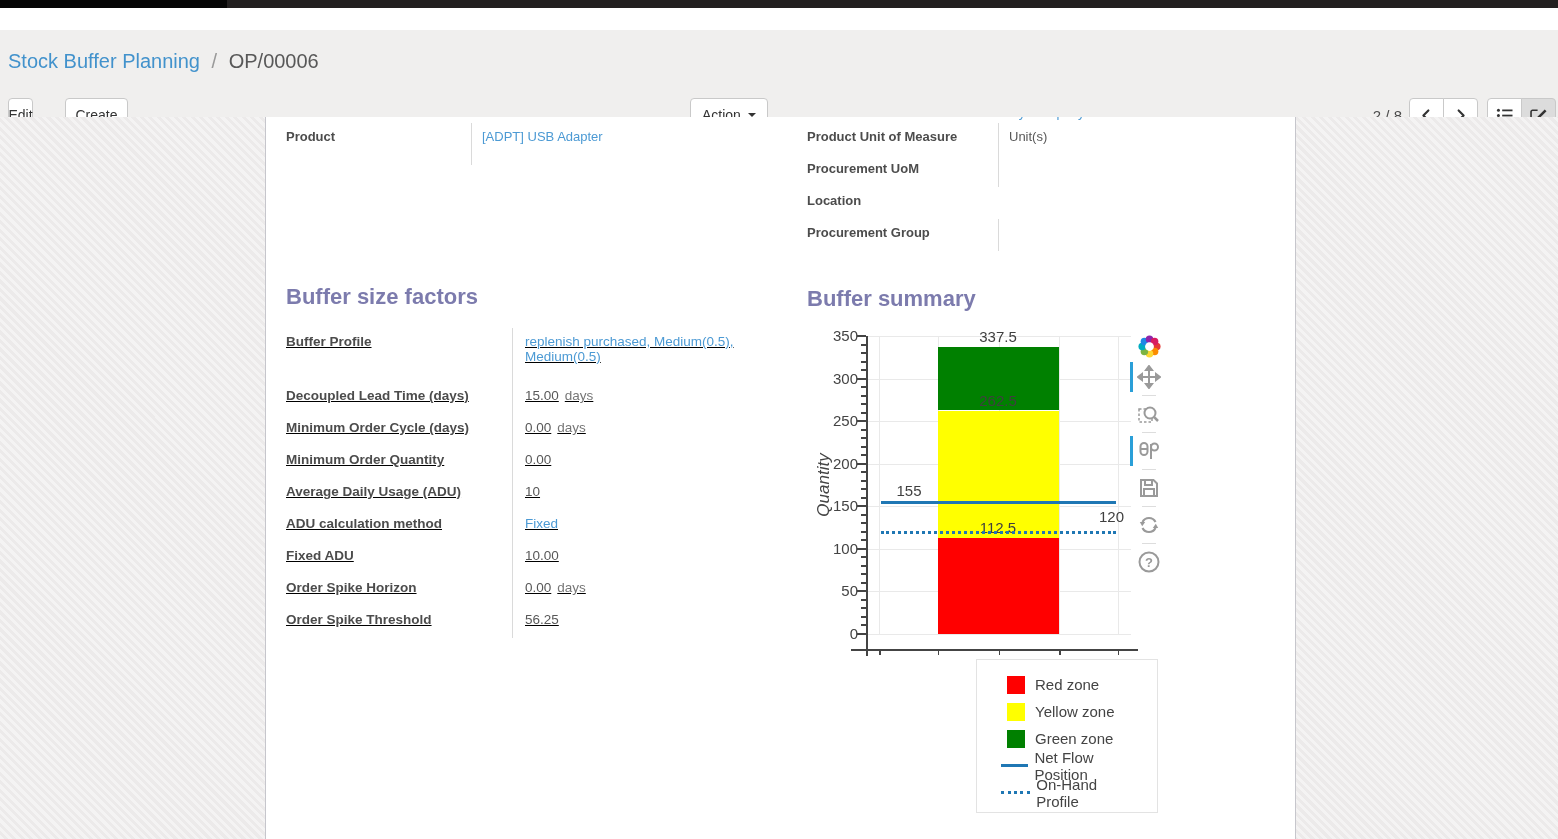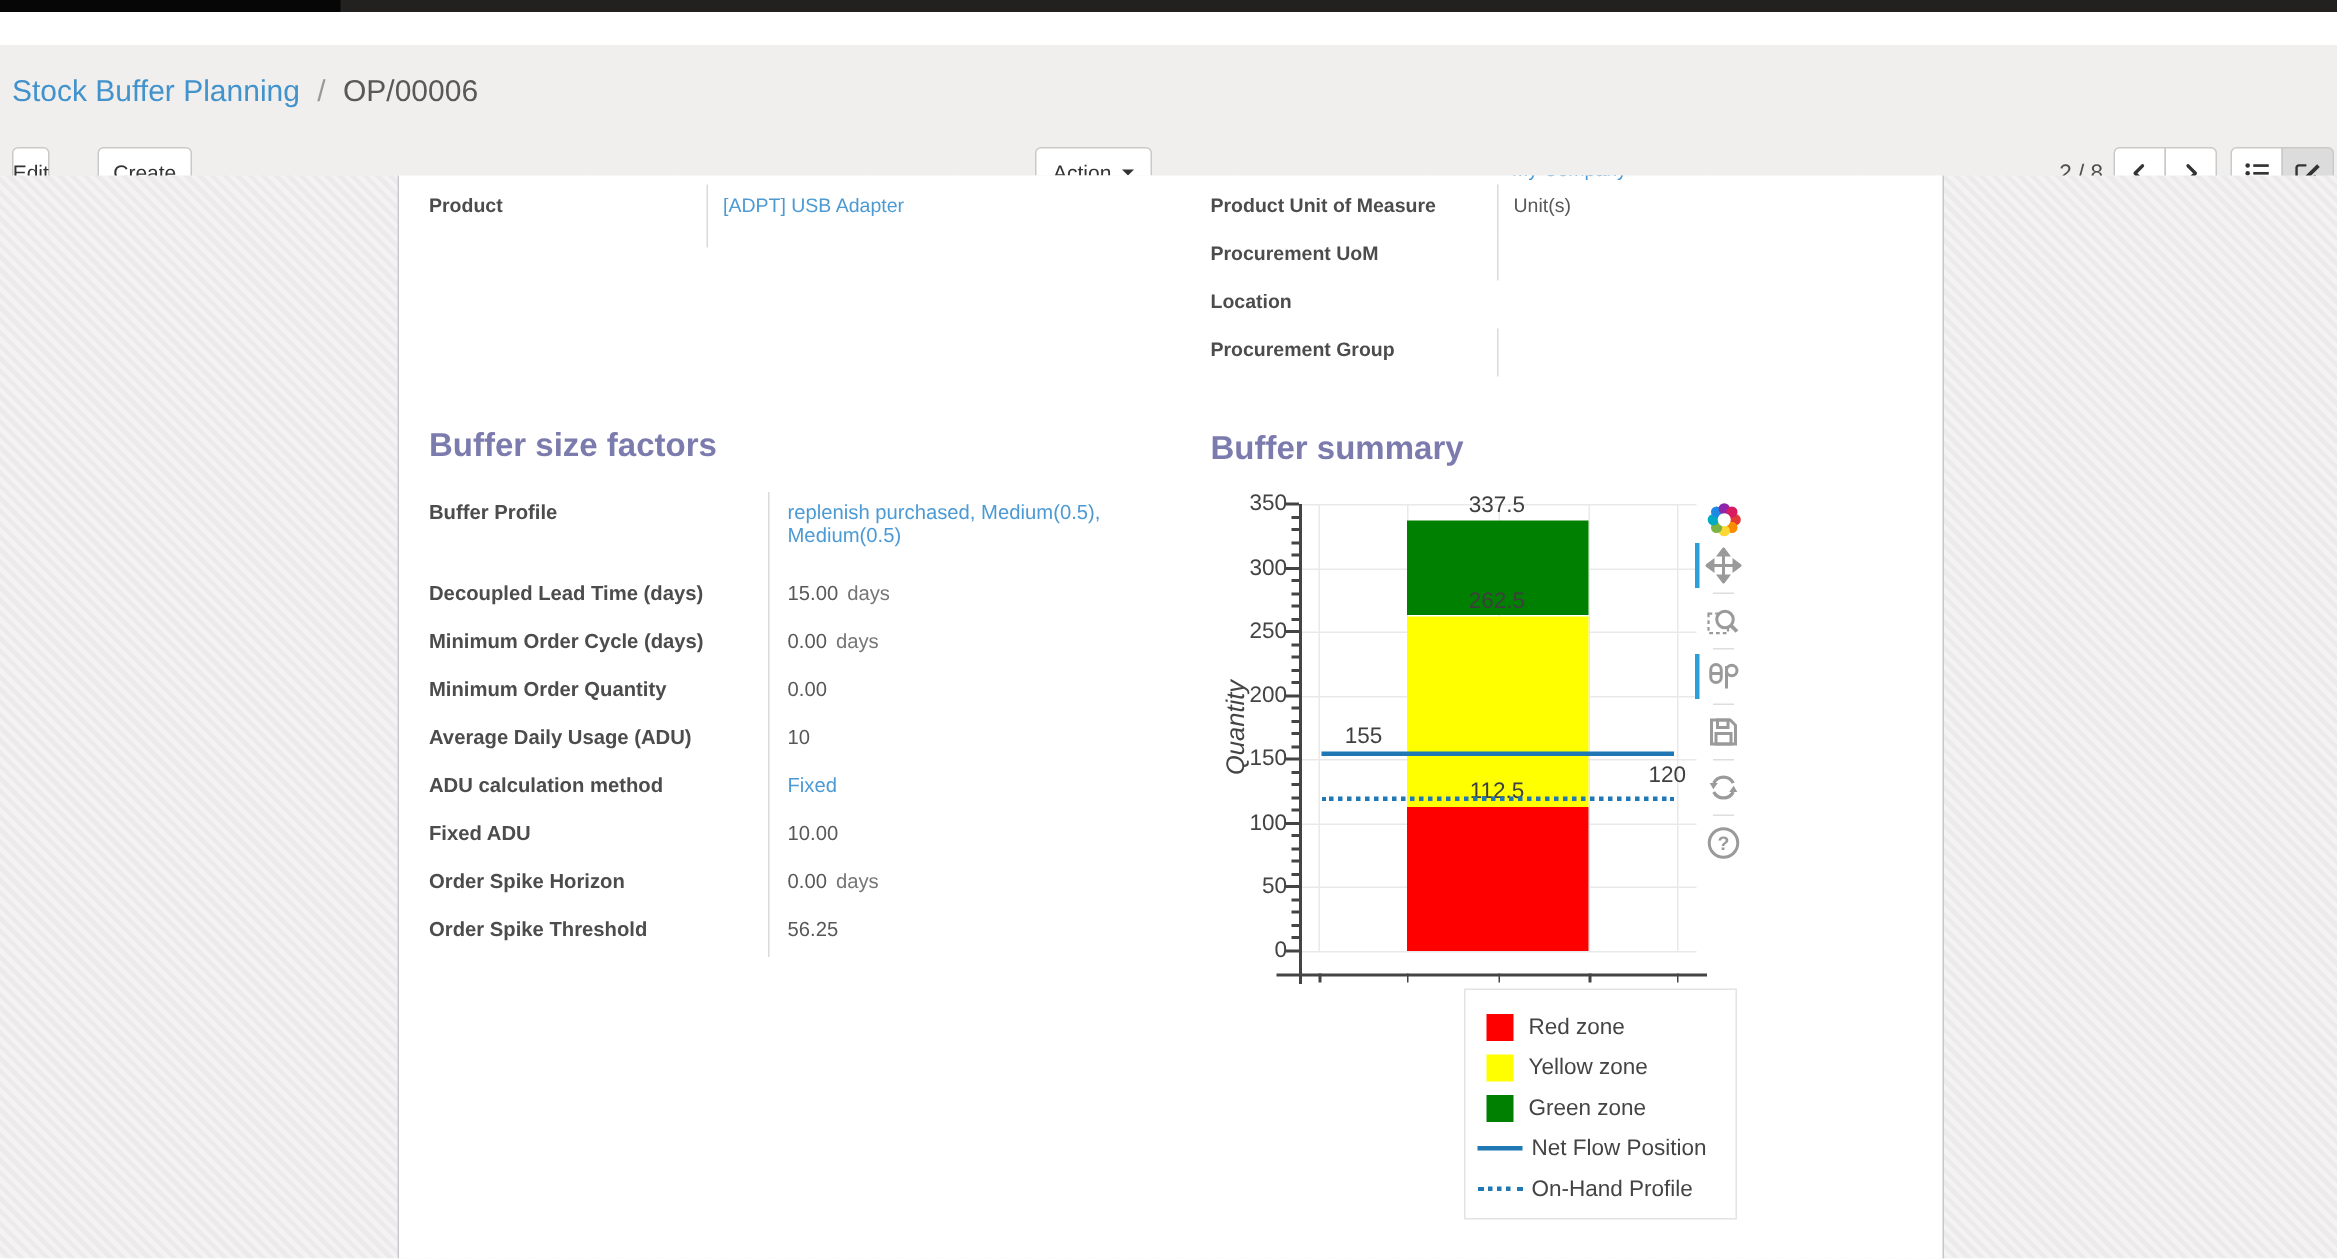--- a/index.html
+++ b/index.html
@@ -62,21 +62,21 @@
   .top-right { position:absolute; left:541px; top:6px; width:470px; }
   .top-right .flabel { width:191px; }
 
   .section-title { position:absolute; font-size:22px; font-weight:bold; color:#7c7bad; }
   .t-left  { left:20px;  top:167px; }
   .t-right { left:541px; top:169px; }
 
   .factors { position:absolute; left:20px; top:211px; width:510px; }
   .factors .flabel { width:226px; font-size:13.5px; }
   .factors .fvalue { font-size:13.5px; padding-left:12px; max-width:262px; }
-  .factors .fieldrow { min-height:32px; }
+  .factors .fieldrow { min-height:32px;text-decoration:underline; }
   .factors .fieldrow.tall { min-height:54px; }
 
   
   .chart { position:absolute; left:540px; top:214px; width:385px; height:600px; }
   .chart div { position:absolute; }
   .grid-h { background:#e9e9e9; height:1px; left:60px; width:265px; }
   .grid-v { background:#e9e9e9; width:1px; top:5px; height:298px; }
   .axisline { background:#444; }
   .ytick { background:#444; height:2px; }
   .ytick-label { width:44px; left:8px; text-align:right; font-size:15px; color:#444; line-height:18px; }
@@ -86,21 +86,21 @@
   .ann { font-size:15px; color:#3f3f3f; text-align:center; width:70px; height:20px; line-height:20px; }
   .hline-solid { left:75px; width:235px; height:3px; }
   .hline-dotted { left:75px; width:235px; height:0; border-top:3px dotted; }
 
   .modebar { left:328px; top:0; width:30px; display:flex; flex-direction:column; align-items:center; }
   .modebar div { position:static; }
   .mb-item { position:relative !important; padding:3px 0; line-height:0; cursor:pointer; }
   .mb-item.active::before { content:""; position:absolute; left:-7px; top:0; bottom:0; width:3px; background:#2a9fd8; }
   .mb-div { width:14px; height:1px; background:#ddd; margin:3px 0; }
 
-  .legend { left:170px; top:328px; width:182px; background:#fff; border:1px solid #e3e3e3; padding:11px 0 6px; }
+  .legend { left:170px; top:328px; width:182px; background:#fff; border:1px solid #e3e3e3; padding:11px 16px 6px; }
   .legend div { position:static; }
   .legend-item { display:flex; align-items:center; height:27px; cursor:pointer; }
   .sw-rect { width:18px; height:18px; margin:0 10px 0 14px; }
   .sw-line { width:30px; height:0; border-top:3px solid; margin:0 6px 0 8px; }
   .sw-dot  { width:30px; height:0; border-top:3px dotted; margin:0 6px 0 8px; }
   .legend-label { font-size:15px; color:#444; }
 </style>
 </head>
 <body>
 

